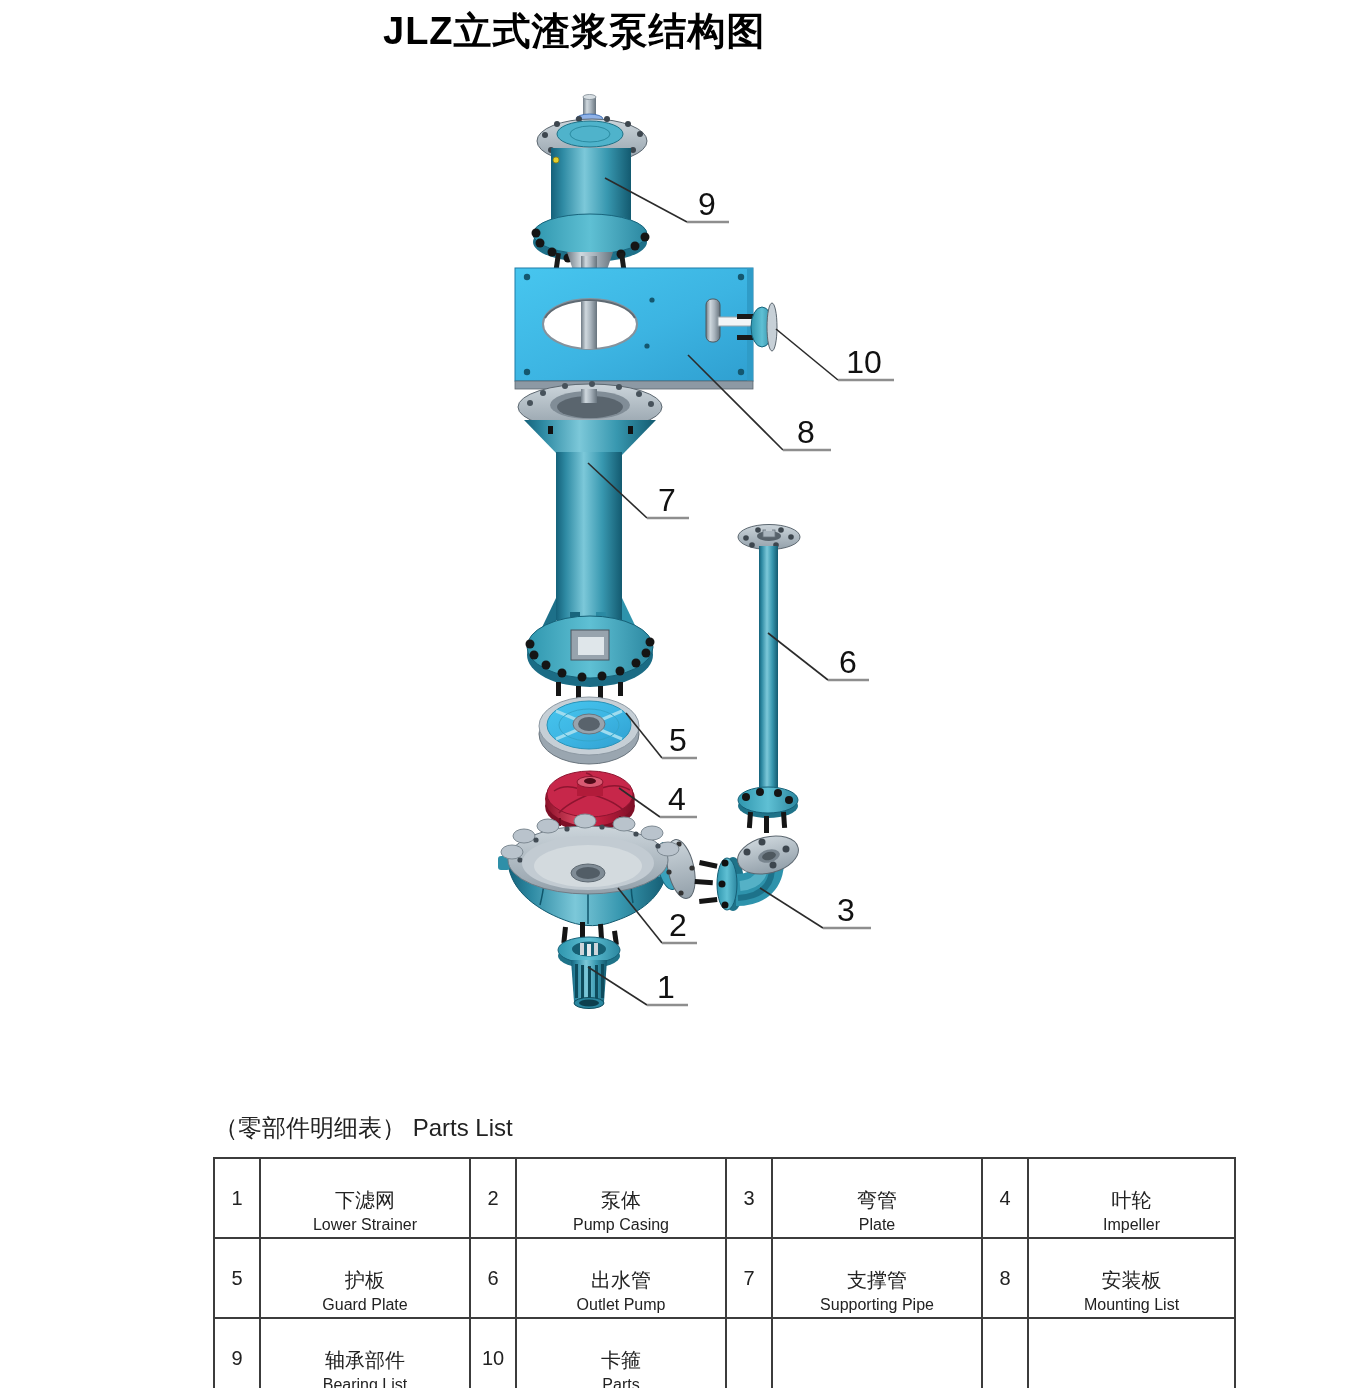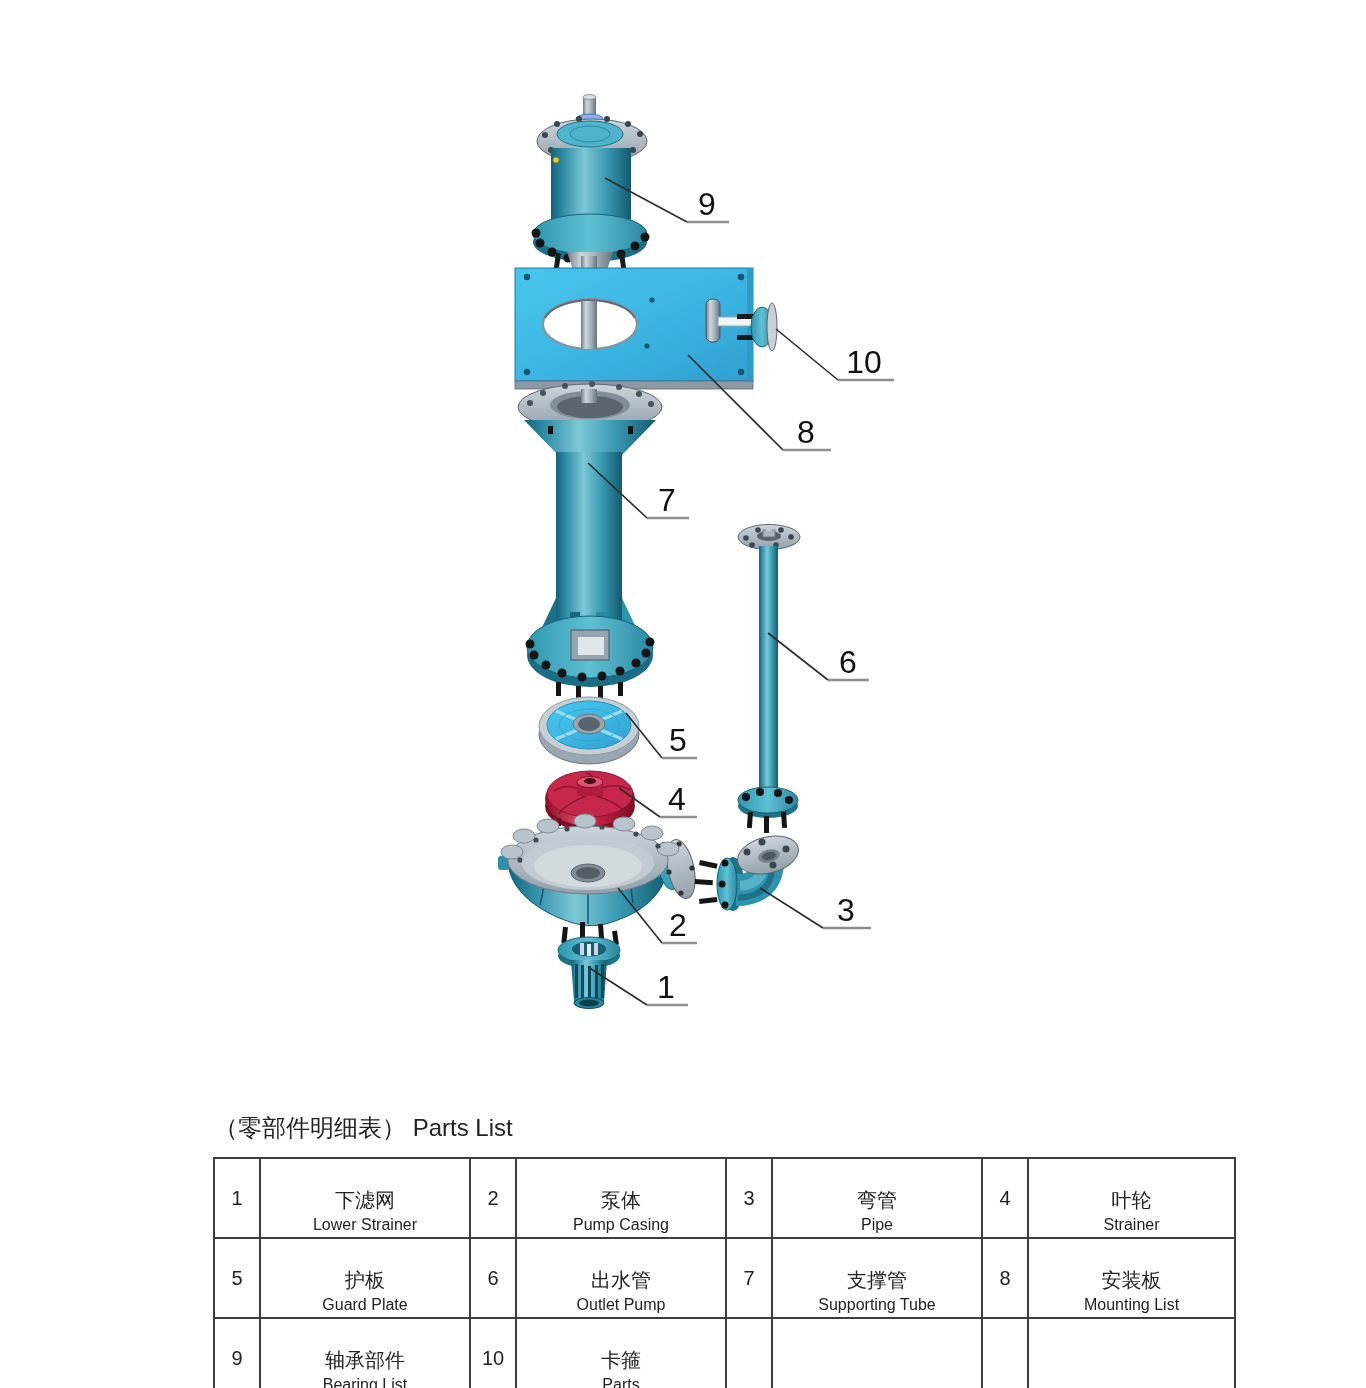--- a/index.html
+++ b/index.html
@@ -18,20 +18,21 @@
                    padding:0; height:71px; }
   td.num { font-size:20px; color:#222; }
   .cn { font-size:20px; color:#222; line-height:26px;margin-top:28px; }
   .en { font-size:16px; color:#222; line-height:24px; }
 </style>
 </head>
 <body>
 
 <div class="page">
 
+  <div class="title">JLZ立式渣浆泵结构图</div>
 
   <svg class="diagram" width="1366" height="1080" viewBox="0 0 1366 1080" xmlns="http://www.w3.org/2000/svg">
     <defs>
       <linearGradient id="gTeal" x1="0" y1="0" x2="1" y2="0">
         <stop offset="0" stop-color="#14617A"></stop>
           <stop offset="0.15" stop-color="#2F8BA4"></stop>
         <stop offset="0.42" stop-color="#7CC8D9"></stop>
           <stop offset="0.7" stop-color="#3898B0"></stop>
         <stop offset="1" stop-color="#135A70"></stop>
       </linearGradient>
@@ -407,43 +408,43 @@
           <div class="en">Lower Strainer</div>
         </td>
         <td class="num">2</td>
         <td>
           <div class="cn">泵体</div>
           <div class="en">Pump Casing</div>
         </td>
         <td class="num">3</td>
         <td>
           <div class="cn">弯管</div>
-          <div class="en">Pipe</div>
+          <div class="en">Plate</div>
         </td>
         <td class="num">4</td>
         <td>
           <div class="cn">叶轮</div>
-          <div class="en">Strainer</div>
+          <div class="en">Impeller</div>
         </td>
       </tr>
       <tr>
         <td class="num">5</td>
         <td>
           <div class="cn">护板</div>
           <div class="en">Guard Plate</div>
         </td>
         <td class="num">6</td>
         <td>
           <div class="cn">出水管</div>
           <div class="en">Outlet Pump</div>
         </td>
         <td class="num">7</td>
         <td>
           <div class="cn">支撑管</div>
-          <div class="en">Supporting Tube</div>
+          <div class="en">Supporting Pipe</div>
         </td>
         <td class="num">8</td>
         <td>
           <div class="cn">安装板</div>
           <div class="en">Mounting List</div>
         </td>
       </tr>
       <tr>
         <td class="num">9</td>
         <td>

